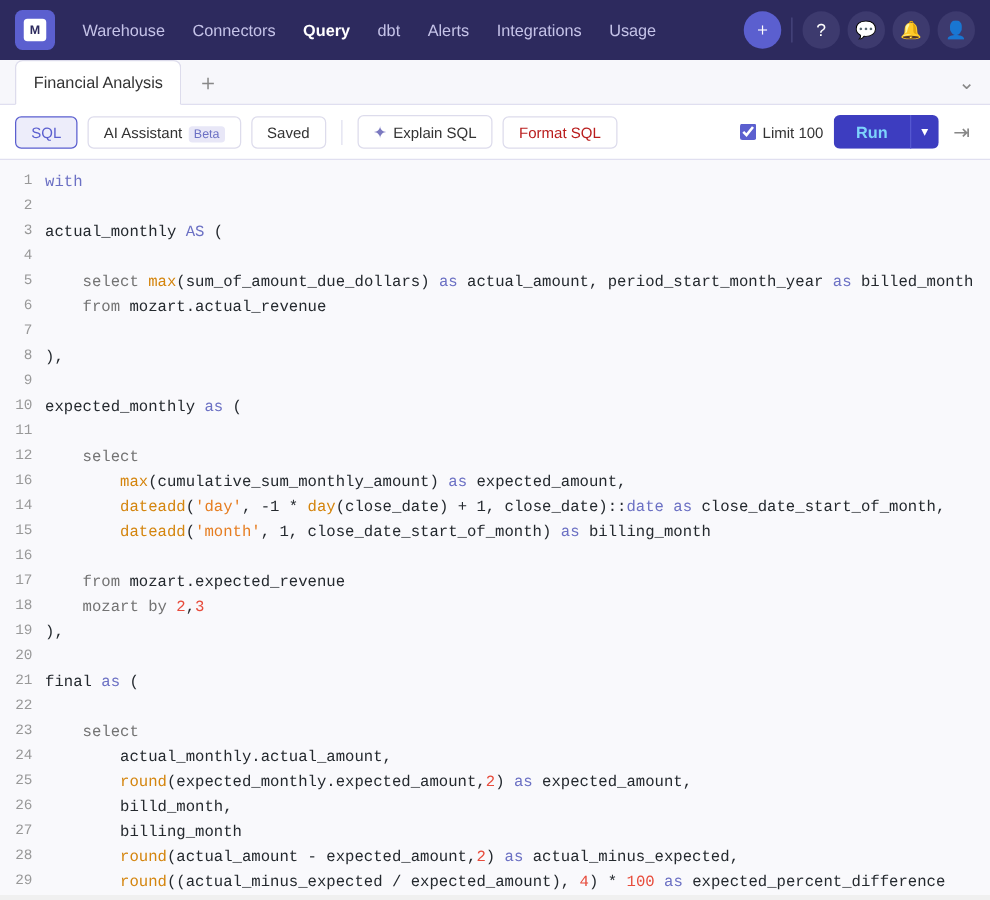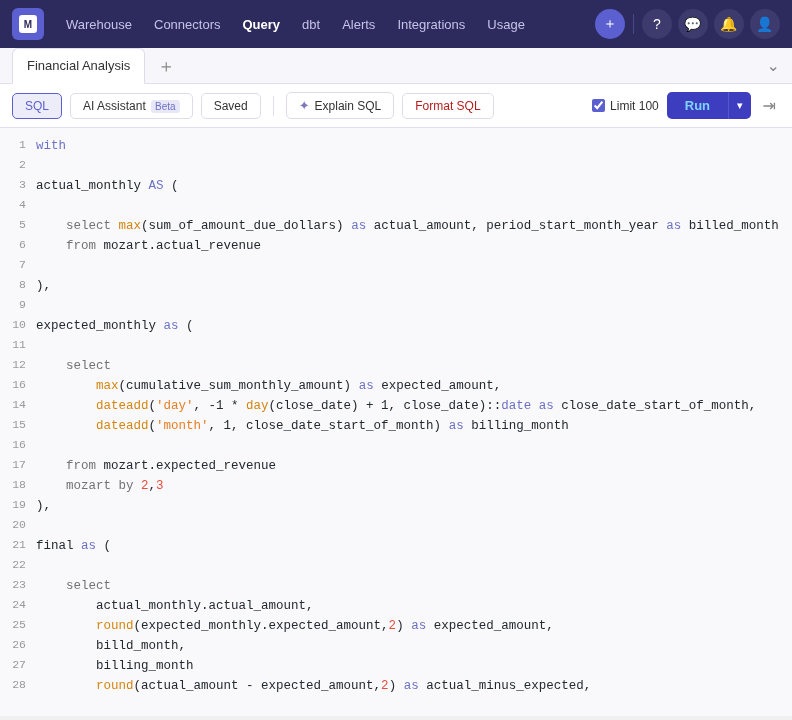--- a/index.html
+++ b/index.html
@@ -444,14 +444,18 @@
         <span class="line-content">        billd_month<span class="punc">,</span></span>
       </div>
       <div class="code-line">
         <span class="line-num">27</span>
         <span class="line-content">        billing_month</span>
       </div>
       <div class="code-line">
         <span class="line-num">28</span>
         <span class="line-content">        <span class="fn">round</span><span class="punc">(</span>actual_amount - expected_amount<span class="punc">,</span><span class="num">2</span><span class="punc">)</span> <span class="kw2">as</span> actual_minus_expected<span class="punc">,</span></span>
       </div>
+      <div class="code-line">
+        <span class="line-num">29</span>
+        <span class="line-content">        <span class="fn">round</span><span class="punc">(</span><span class="punc">(</span>actual_minus_expected / expected_amount<span class="punc">),</span> <span class="num">4</span><span class="punc">)</span> * <span class="num">100</span> <span class="kw2">as</span> expected_percent_difference</span>
+      </div>
     </div>
 </div>
 
 </body></html>

